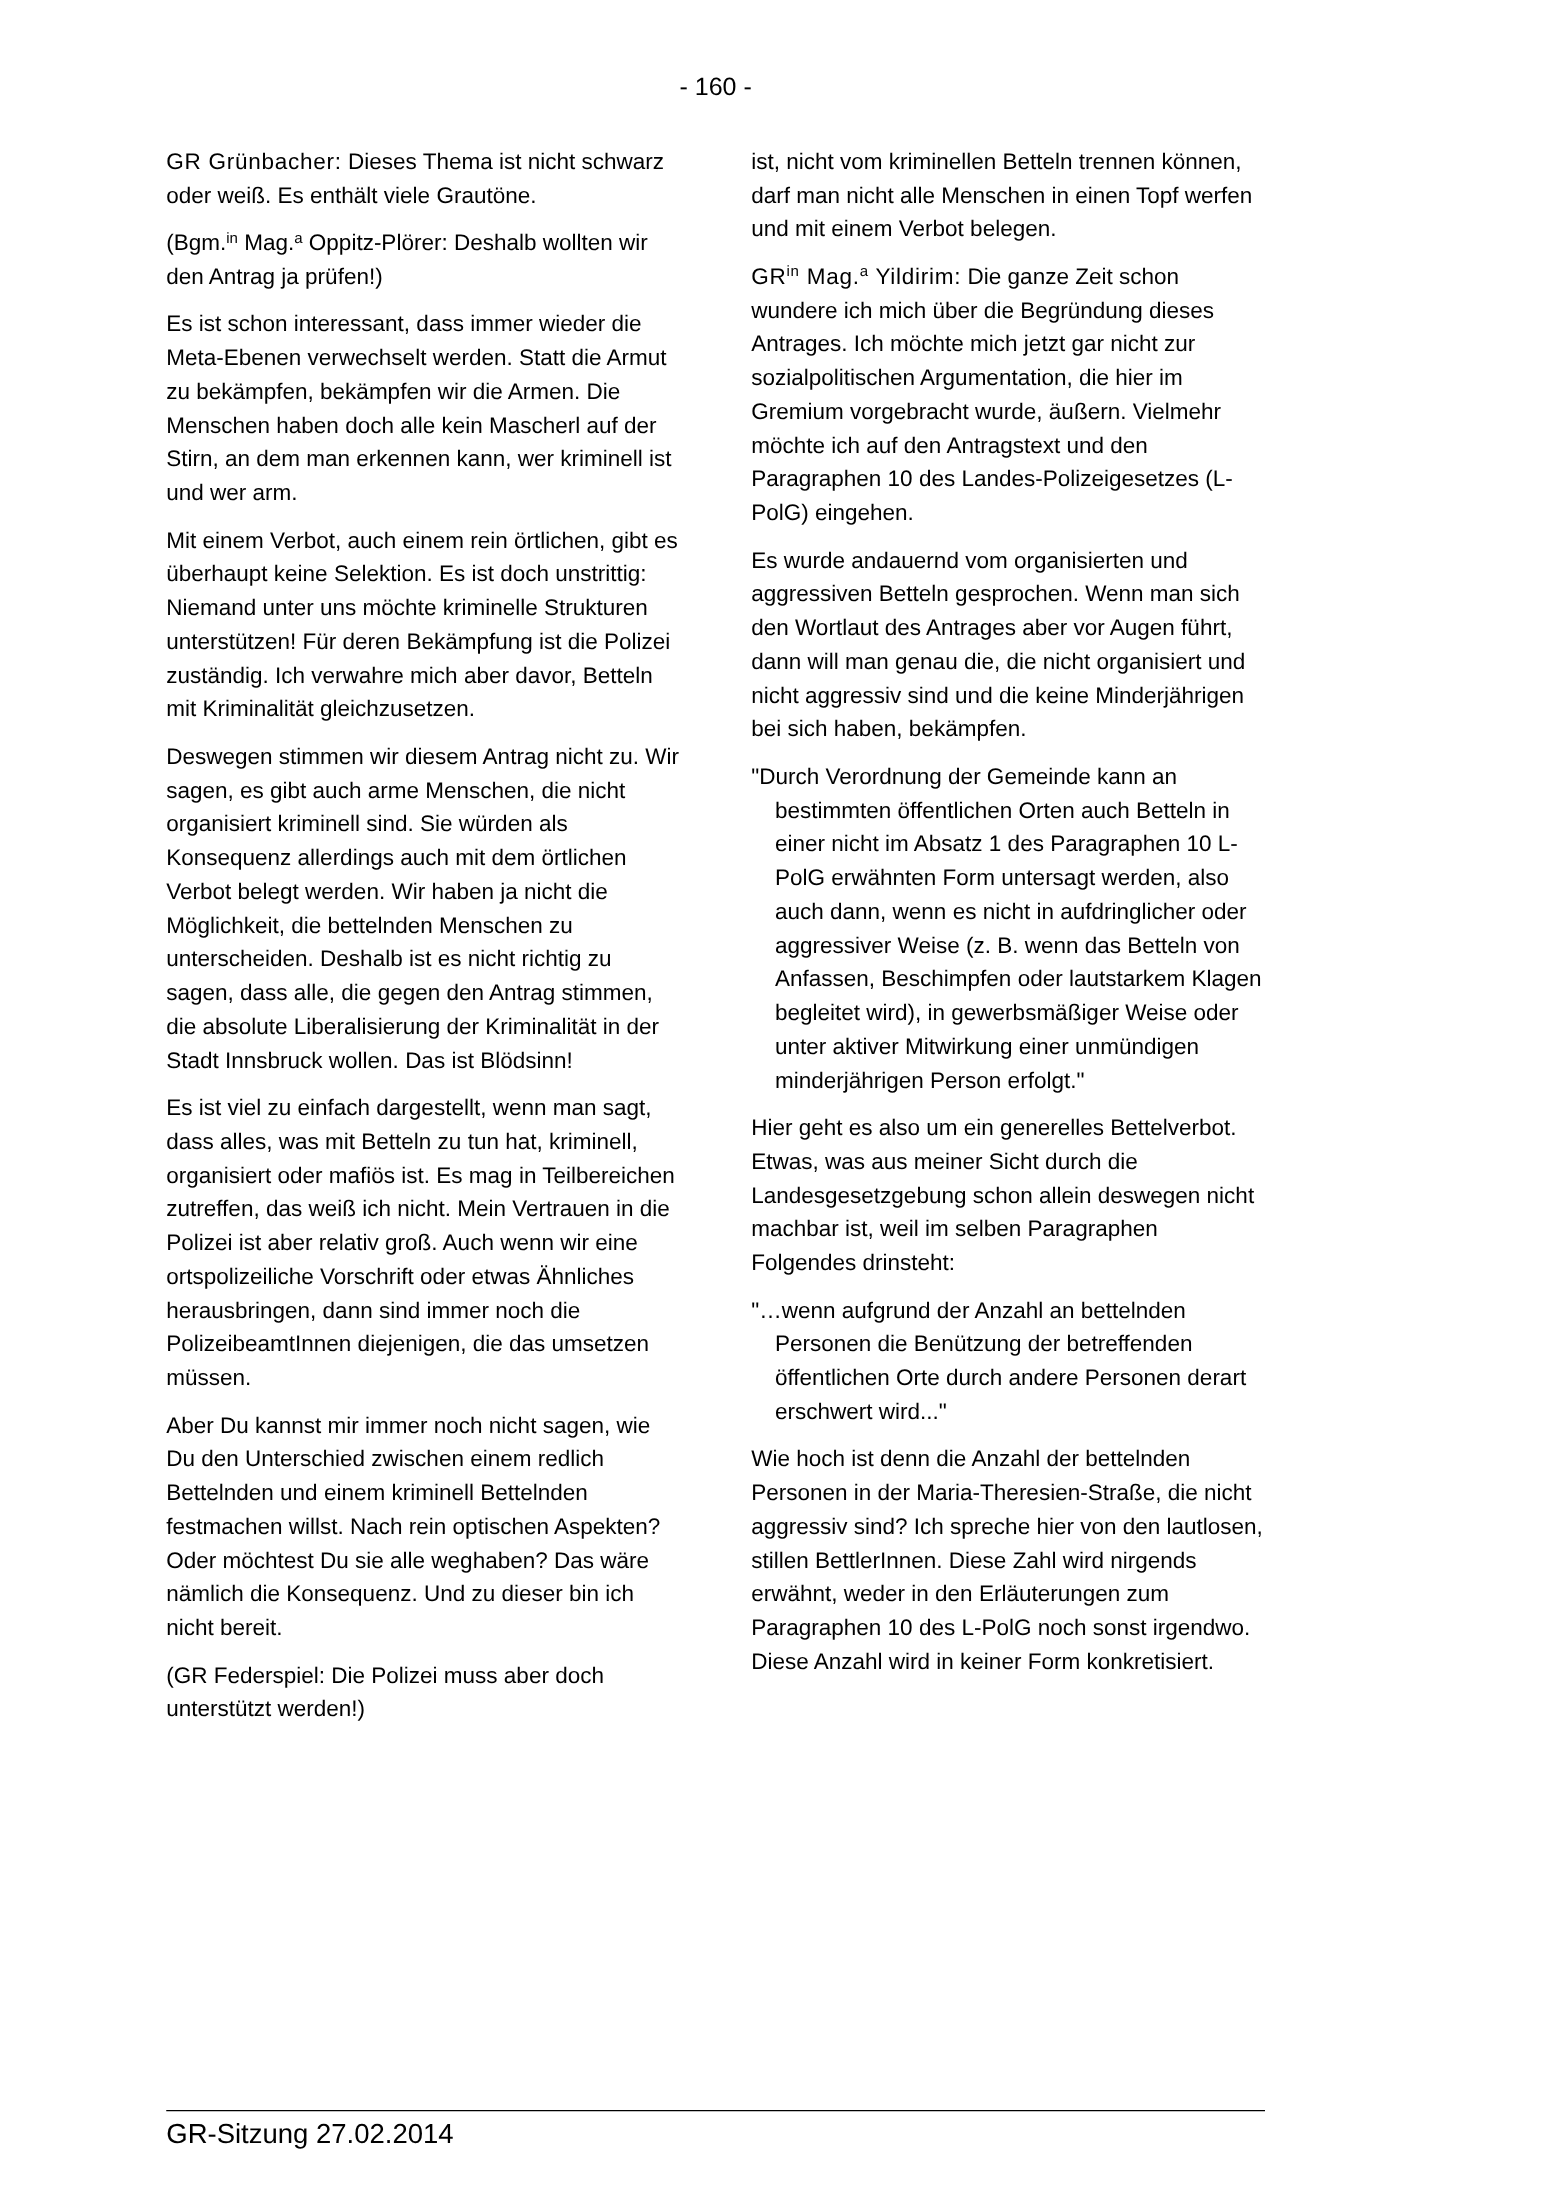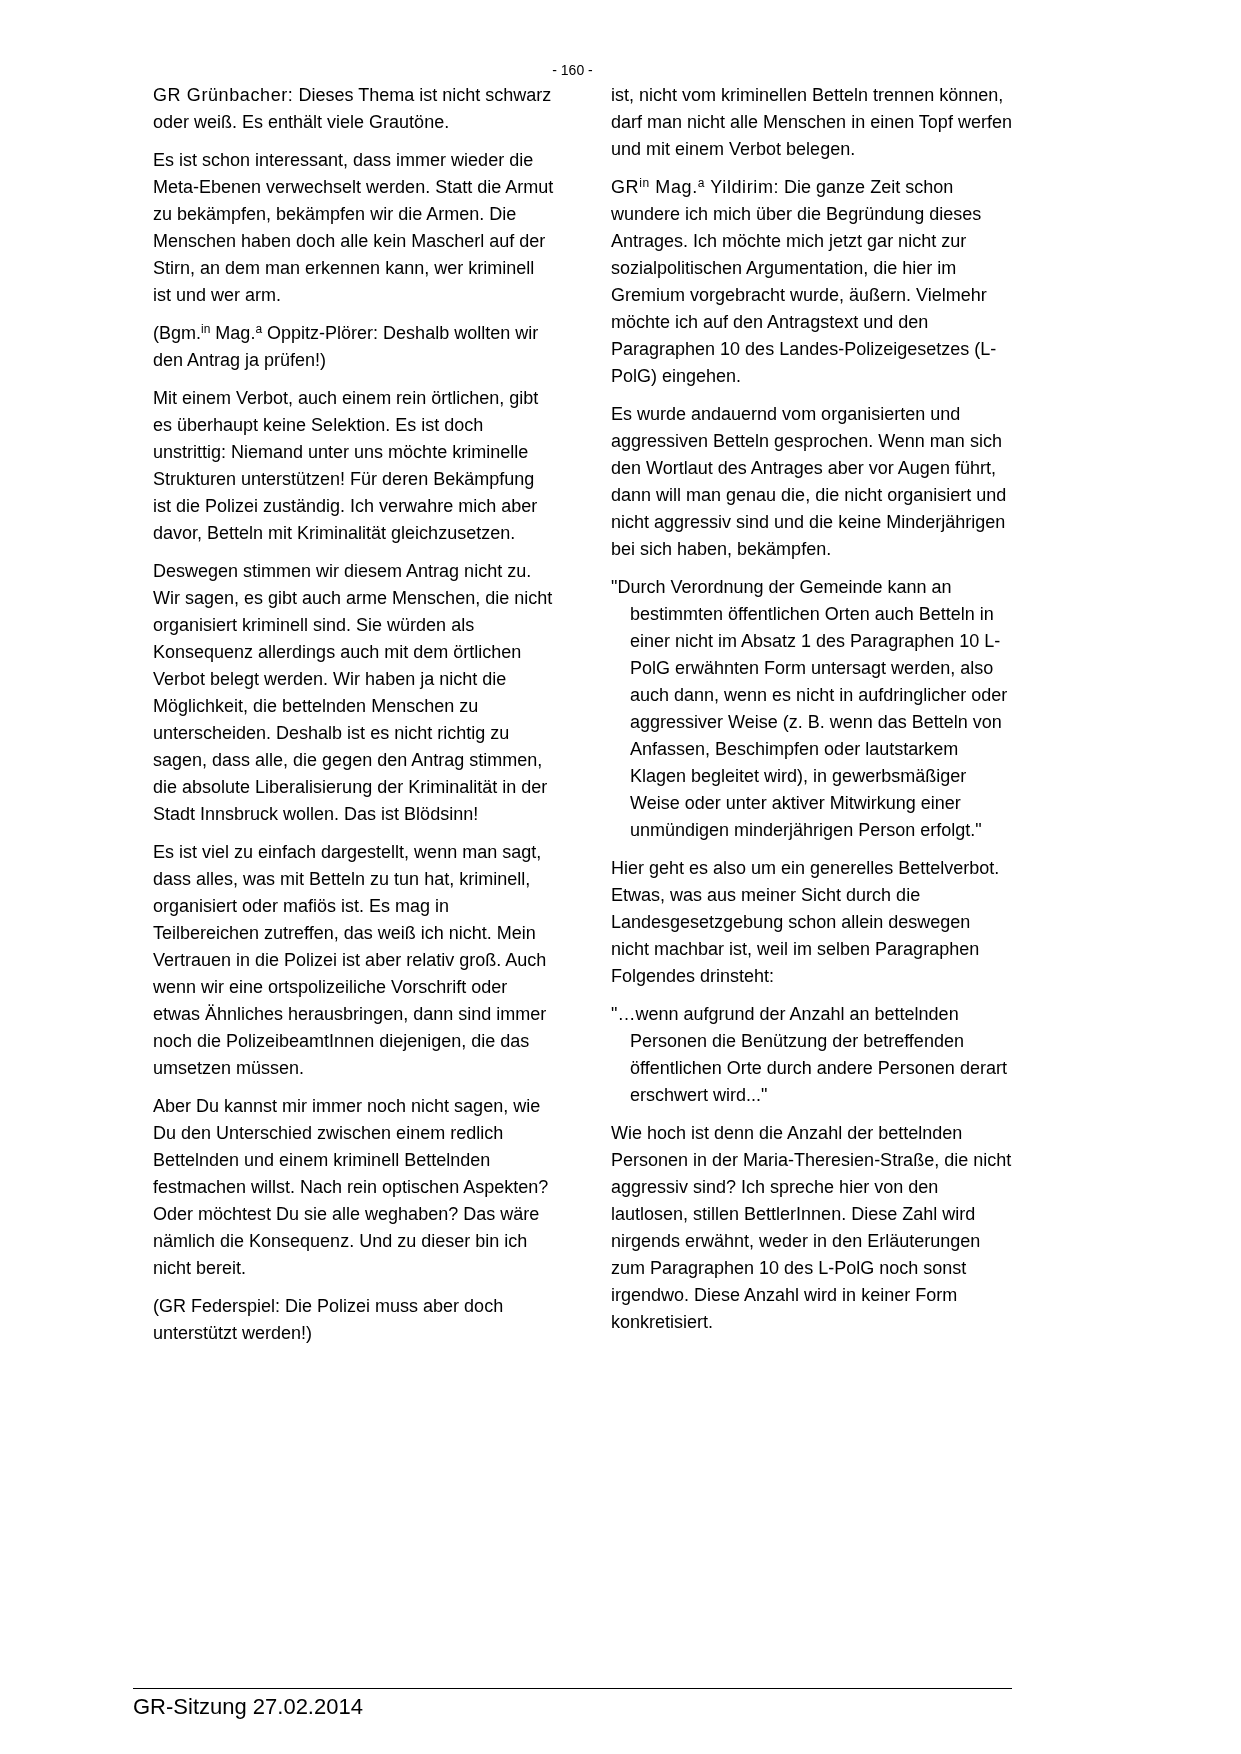--- a/index.html
+++ b/index.html
@@ -13,28 +13,28 @@
   }
   .page {
     position: relative;
     width: 1241px;
     height: 1754px;
     background: #ffffff;
     padding: 58px 229px 0 133px;
   }
   .page-number {
     text-align: center;
-    font-size: 14px;
+    font-size: 20px;
     line-height: 24px;
+    margin-bottom: 34px;
   }
   .columns {
     display: flex;
     gap: 57px;
     align-items: flex-start;
-    margin-left: 20px;
   }
   .col { width: 411px; }
   .para {
     font-size: 18px;
     line-height: 27px;
     margin-bottom: 11px;
     text-align: left;
     hyphens: auto;
     -webkit-hyphens: auto;
   }
@@ -63,22 +63,22 @@
 </style>
 </head>
 <body>
 
 <div class="page">
   <div class="page-number">- 160 -</div>
 
   <div class="columns">
     <div class="col" id="col-left">
         <p class="para"><span class="speaker">GR Grünbacher:</span><span> Dieses Thema ist nicht schwarz oder weiß. Es enthält viele Grautöne.</span></p>
+        <p class="para"><span>(Bgm.</span><sup>in</sup><span> Mag.</span><sup>a</sup><span> Oppitz-Plörer: Deshalb wollten wir den Antrag ja prüfen!)</span></p>
         <p class="para"><span>Es ist schon interessant, dass immer wieder die Meta-Ebenen verwechselt werden. Statt die Armut zu bekämpfen, bekämpfen wir die Armen. Die Menschen haben doch alle kein Mascherl auf der Stirn, an dem man erkennen kann, wer kriminell ist und wer arm.</span></p>
-        <p class="para"><span>(Bgm.</span><sup>in</sup><span> Mag.</span><sup>a</sup><span> Oppitz-Plörer: Deshalb wollten wir den Antrag ja prüfen!)</span></p>
         <p class="para"><span>Mit einem Verbot, auch einem rein örtlichen, gibt es überhaupt keine Selektion. Es ist doch unstrittig: Niemand unter uns möchte kriminelle Strukturen unterstützen! Für deren Bekämpfung ist die Polizei zuständig. Ich verwahre mich aber davor, Betteln mit Kriminalität gleichzusetzen.</span></p>
         <p class="para"><span>Deswegen stimmen wir diesem Antrag nicht zu. Wir sagen, es gibt auch arme Menschen, die nicht organisiert kriminell sind. Sie würden als Konsequenz allerdings auch mit dem örtlichen Verbot belegt werden. Wir haben ja nicht die Möglichkeit, die bettelnden Menschen zu unterscheiden. Deshalb ist es nicht richtig zu sagen, dass alle, die gegen den Antrag stimmen, die absolute Liberalisierung der Kriminalität in der Stadt Innsbruck wollen. Das ist Blödsinn!</span></p>
         <p class="para"><span>Es ist viel zu einfach dargestellt, wenn man sagt, dass alles, was mit Betteln zu tun hat, kriminell, organisiert oder mafiös ist. Es mag in Teilbereichen zutreffen, das weiß ich nicht. Mein Vertrauen in die Polizei ist aber relativ groß. Auch wenn wir eine ortspolizeiliche Vorschrift oder etwas Ähnliches herausbringen, dann sind immer noch die PolizeibeamtInnen diejenigen, die das umsetzen müssen.</span></p>
         <p class="para"><span>Aber Du kannst mir immer noch nicht sagen, wie Du den Unterschied zwischen einem redlich Bettelnden und einem kriminell Bettelnden festmachen willst. Nach rein optischen Aspekten? Oder möchtest Du sie alle weghaben? Das wäre nämlich die Konsequenz. Und zu dieser bin ich nicht bereit.</span></p>
         <p class="para"><span>(GR Federspiel: Die Polizei muss aber doch unterstützt werden!)</span></p>
       </div>
     <div class="col" id="col-right">
         <p class="para"><span>ist, nicht vom kriminellen Betteln trennen können, darf man nicht alle Menschen in einen Topf werfen und mit einem Verbot belegen.</span></p>
         <p class="para"><span class="speaker">GR</span><sup class="speaker">in</sup><span class="speaker"> Mag.</span><sup class="speaker">a</sup><span class="speaker"> Yildirim:</span><span> Die ganze Zeit schon wundere ich mich über die Begründung dieses Antrages. Ich möchte mich jetzt gar nicht zur sozialpolitischen Argumentation, die hier im Gremium vorgebracht wurde, äußern. Vielmehr möchte ich auf den Antragstext und den Paragraphen 10 des Landes-Polizeigesetzes (L-PolG) eingehen.</span></p>
         <p class="para"><span>Es wurde andauernd vom organisierten und aggressiven Betteln gesprochen. Wenn man sich den Wortlaut des Antrages aber vor Augen führt, dann will man genau die, die nicht organisiert und nicht aggressiv sind und die keine Minderjährigen bei sich haben, bekämpfen.</span></p>

